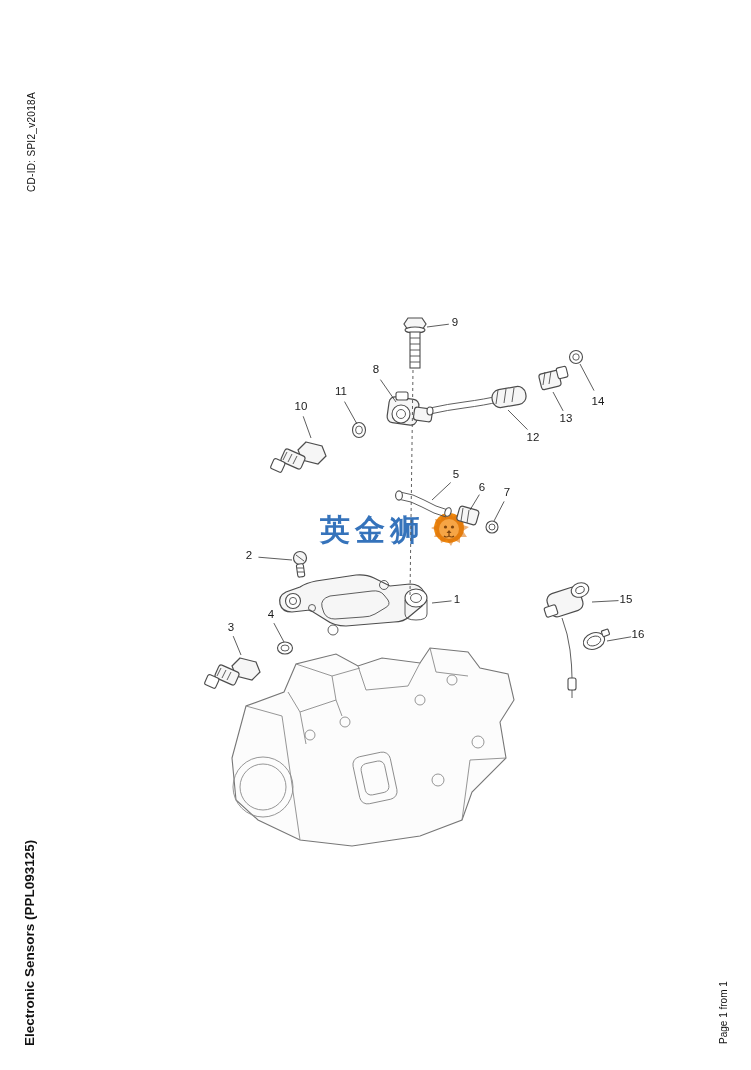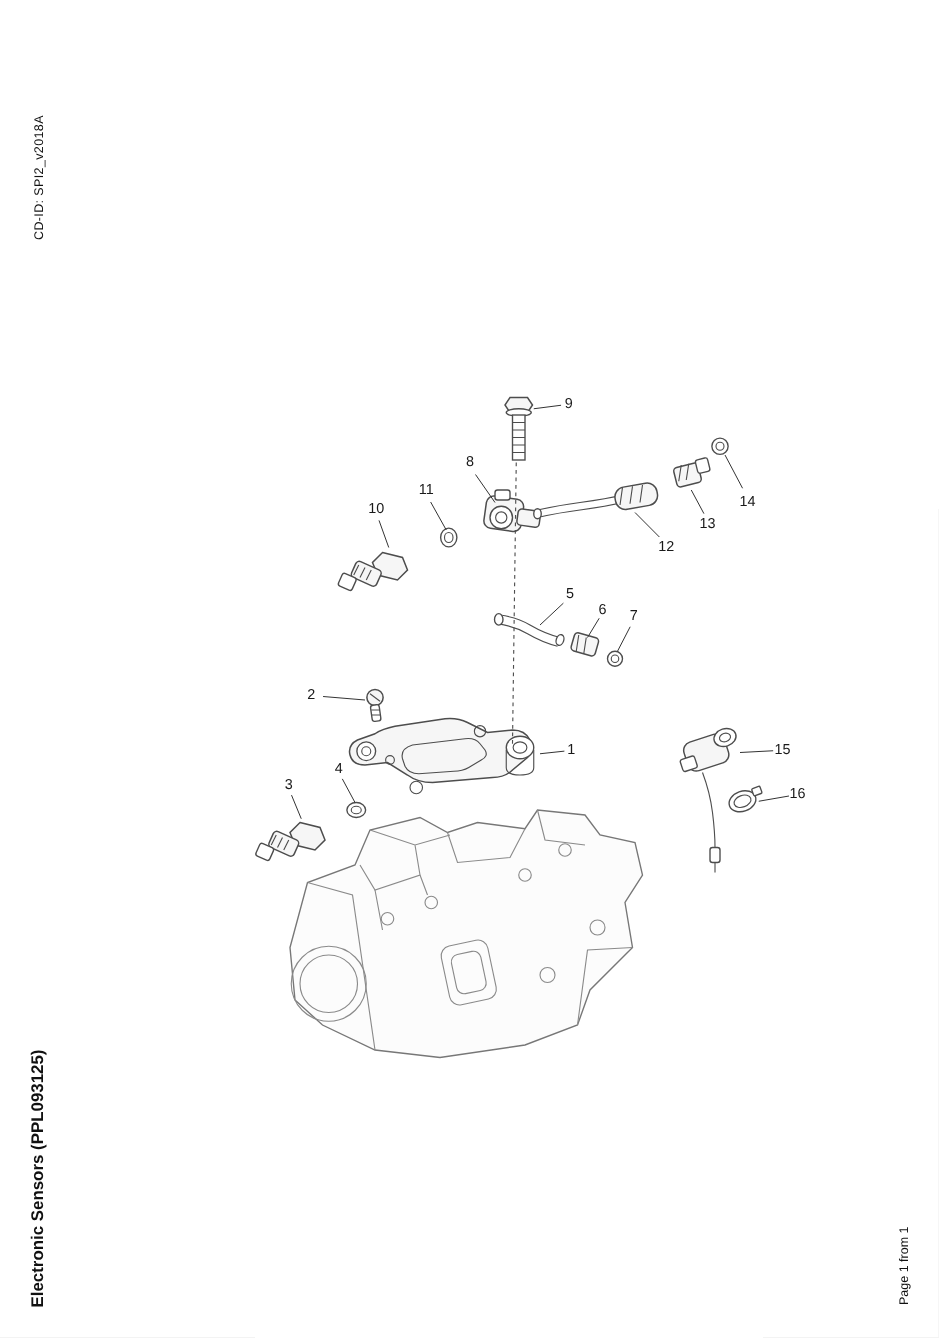--- a/index.html
+++ b/index.html
@@ -66,20 +66,34 @@
 </style>
 </head>
 <body>
 
 <div class="page">
 
   <div class="vtext cdid">CD-ID: SPI2_v2018A</div>
   <div class="vtext doc-title">Electronic Sensors (PPL093125)</div>
   <div class="vtext page-indicator">Page 1 from 1</div>
 
+  <div class="watermark">
+    <span class="wm-text" style="color: rgb(43, 108, 184);">英金狮</span>
+    <svg width="46" height="44" viewBox="0 0 46 44">
+      <g id="lion-glyph">
+        <circle cx="22" cy="20" r="15" fill="#f08300"></circle>
+        <path d="M22,4 L26,9 L31,6 L32,12 L38,11 L36,17 L42,19 L36,23 L40,29 L33,29 L33,35 L27,32 L24,38 L20,32 L14,35 L13,29 L7,29 L10,23 L4,20 L10,17 L8,11 L14,12 L15,6 L19,9 Z" fill="#d96c00" opacity="0.55"></path>
+        <circle cx="22" cy="21" r="10" fill="#f6a13c"></circle>
+        <circle cx="18.5" cy="19" r="1.6" fill="#7a3c00"></circle>
+        <circle cx="25.5" cy="19" r="1.6" fill="#7a3c00"></circle>
+        <path d="M22,22 l-2.5,3 h5 Z" fill="#7a3c00"></path>
+        <path d="M22,25 v3 M22,28 q-3,2 -5,0 M22,28 q3,2 5,0" stroke="#7a3c00" stroke-width="1.2" fill="none"></path>
+      </g>
+    </svg>
+  </div>
 
   <svg class="diagram-svg" width="751" height="1070" viewBox="0 0 751 1070">
 
     <g>
       <path class="block" d="M232,758 L246,706 L284,692 L296,664 L336,654 L358,666 L382,658 L420,663 L430,648 L468,652 L480,668 L508,674 L514,700 L500,722 L506,758 L472,792 L462,820 L420,836 L352,846 L300,840 L258,820 L236,800 Z"></path>
       <circle class="block-detail" cx="263" cy="787" r="30"></circle>
       <circle class="block-detail" cx="263" cy="787" r="23"></circle>
       <path class="block-detail" d="M296,664 L332,676 L360,668 M332,676 L336,700 L300,712 L288,692"></path>
       <rect class="block-detail" x="356" y="754" width="38" height="48" rx="8" transform="rotate(-12 375 778)"></rect>
       <rect class="block-detail" x="363" y="762" width="24" height="32" rx="6" transform="rotate(-12 375 778)"></rect>

